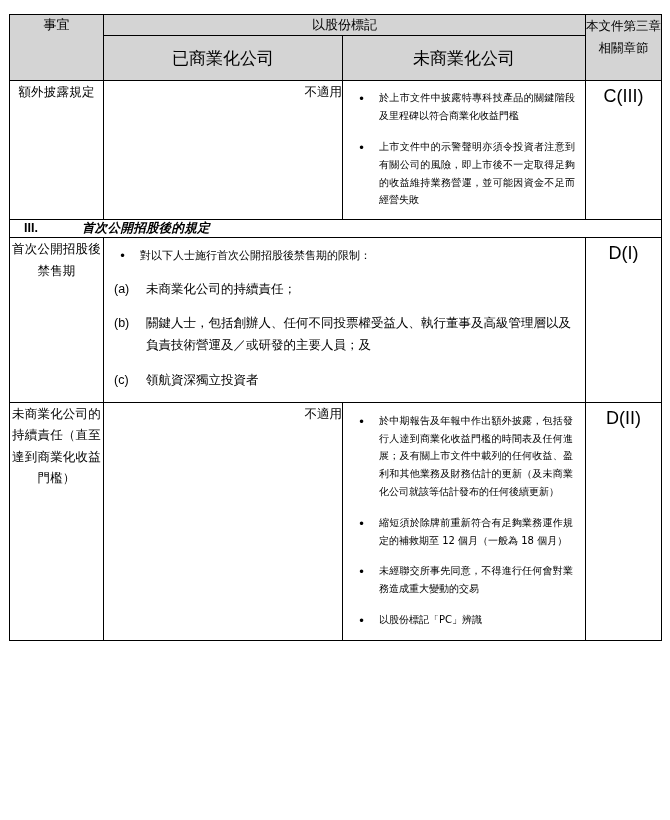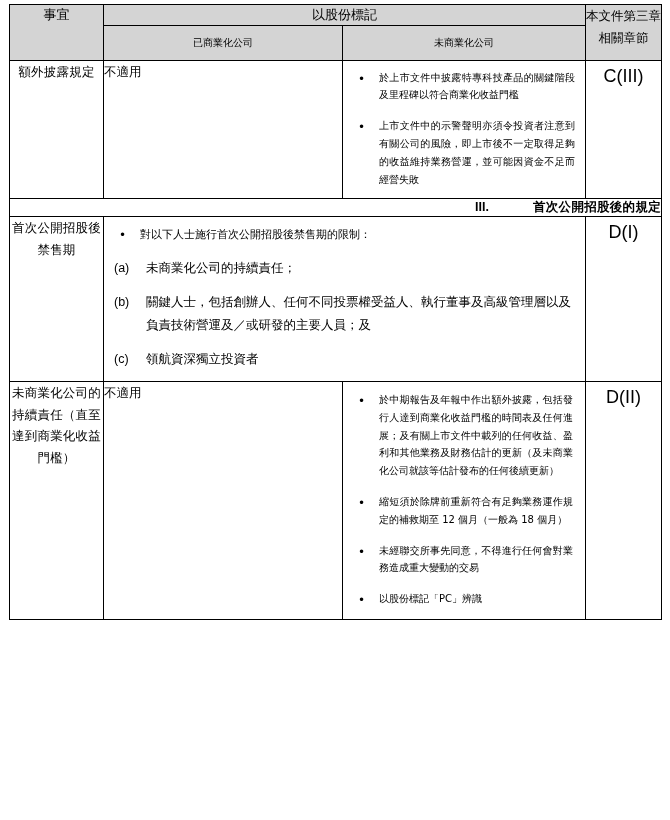--- a/index.html
+++ b/index.html
@@ -13,20 +13,21 @@
     font-family: "DejaVu Sans", "Liberation Sans", sans-serif;
     color: #000000;
     overflow: hidden;
   }
   .page {
     position: relative;
     width: 670px;
     height: 732px;
     box-sizing: border-box;
     padding: 4px 9px 0 9px;
+    margin-top: 10px;
   }
   table.reg-table {
     border-collapse: collapse;
     table-layout: fixed;
     width: 652px;
     border: 1.4px solid #000;
   }
   table.reg-table td,
   table.reg-table th {
     border: 1px solid #000;
@@ -44,21 +45,21 @@
     background: #d4d4d4;
     text-align: center;
     vertical-align: middle;
     font-size: 13px;
     font-weight: bold;
     line-height: 1.55;
     padding: 7px 4px;
   }
   .hdr-cell.sub {
     font-weight: normal;
-    font-size: 10px;
+    font-size: 17px;
     padding: 9px 4px;
   }
   .hdr-matter {
     font-weight: bold;
   }
   .hdr-section {
     font-weight: bold;
     font-size: 12.5px;
     line-height: 1.75;
   }
@@ -66,21 +67,21 @@
   .matter-cell {
     font-size: 12.5px;
     font-weight: bold;
     line-height: 1.72;
     padding: 8px 6px 8px 7px;
     letter-spacing: 0.2px;
     text-align: center;
   }
   .na-cell {
     font-size: 12.5px;
-    text-align: left;
+    text-align: right;
     padding: 9px 6px;
     line-height: 1.7;
   }
   .section-ref {
     font-size: 18px;
     text-align: center;
     padding: 9px 4px;
     line-height: 1.7;
   }
 
@@ -147,27 +148,26 @@
   .section-row td {
     background: #ffffff;
     padding: 9px 0 9px 0;
   }
   .section-head {
     display: flex;
     align-items: baseline;
     font-size: 12.5px;
     font-weight: bold;
     padding-left: 14px;
-    justify-content: flex-end;
   }
   .section-num {
     width: 58px;
     flex: 0 0 58px;
   }
-  .section-title { letter-spacing: 0.3px; }
+  .section-title { letter-spacing: 0.3px; font-style: italic; }
   .lat { font-family: "Liberation Sans", "DejaVu Sans", sans-serif; }
 </style>
 </head>
 <body>
 
 <div class="page">
   <table class="reg-table">
     <colgroup>
       <col class="c-matter">
       <col class="c-comm">

